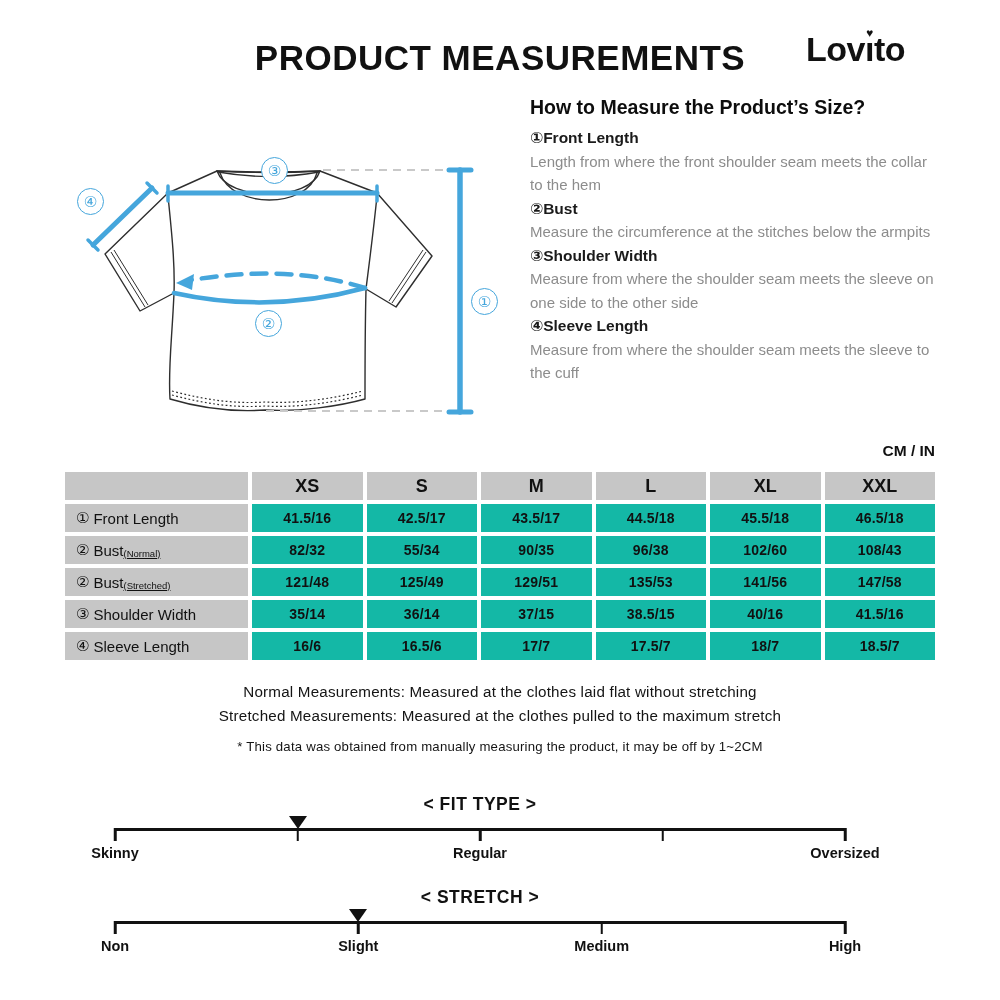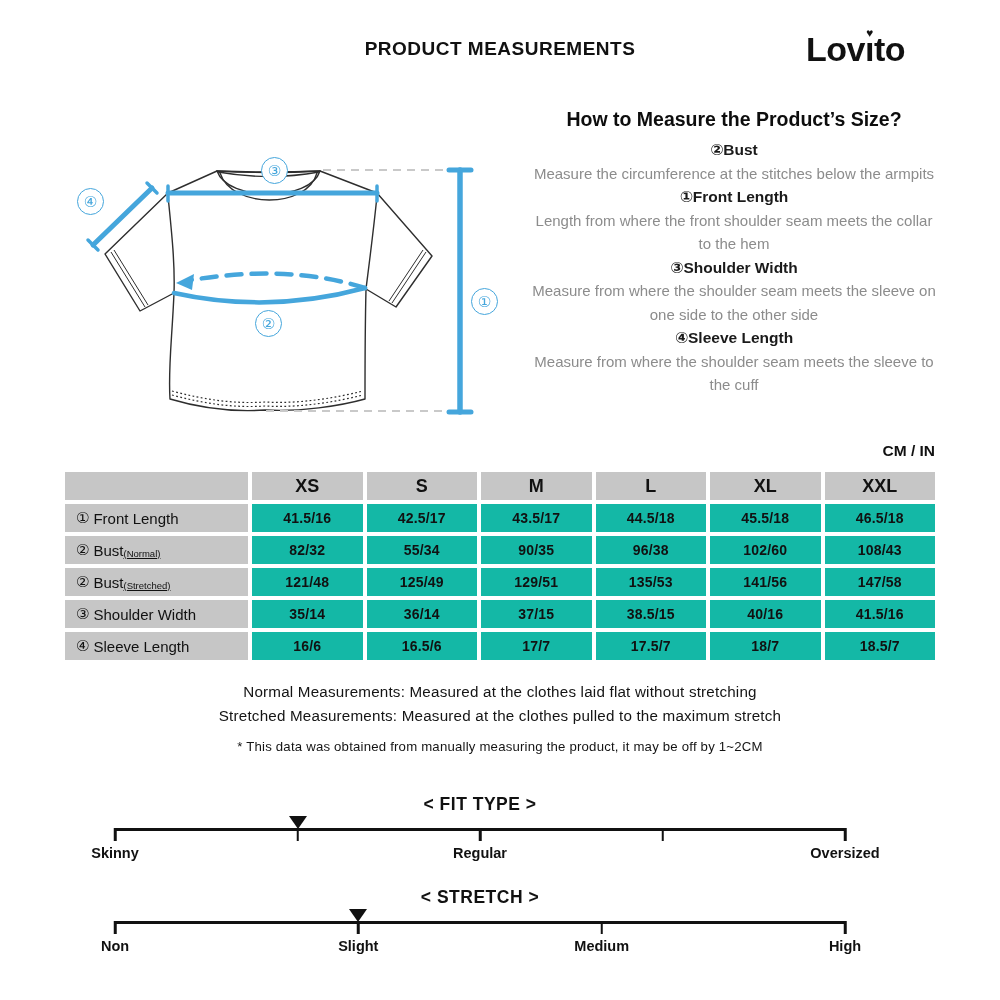--- a/index.html
+++ b/index.html
@@ -1,33 +1,33 @@
 <!DOCTYPE html>
 <html><head>
 <meta charset="utf-8">
 <style>
   html,body{margin:0;padding:0;width:1000px;height:1000px;background:#fff;overflow:hidden;}
   body{font-family:"Liberation Sans","DejaVu Sans",sans-serif;color:#111;position:relative;}
 
   
   .main-title{position:absolute;top:38px;left:0;width:100%;text-align:center;
-    font-size:19px;font-weight:800;letter-spacing:.5px;}
+    font-size:35px;font-weight:800;letter-spacing:.5px;}
   .brand{position:absolute;top:30px;left:806px;font-size:34px;font-weight:800;letter-spacing:-.5px;}
   .brand .iwrap{position:relative;display:inline-block;}
   .brand .heart{position:absolute;top:-3px;left:50%;transform:translateX(-50%);font-size:12px;line-height:12px;}
 
   
   .diagram{position:absolute;left:60px;top:140px;width:460px;height:300px;}
   .diagram svg{position:absolute;left:0;top:0;}
   .callout{position:absolute;width:25px;height:25px;border:1.5px solid #45a6dc;border-radius:50%;
     background:#fff;color:#45a6dc;display:flex;align-items:center;justify-content:center;
     font-size:15px;line-height:1;}
 
   
-  .howto{position:absolute;left:530px;top:108px;width:408px;text-align:center;}
+  .howto{position:absolute;left:530px;top:96px;width:408px;}
   .howto h2{margin:0 0 7px 0;font-size:19.5px;font-weight:700;color:#0d0d0d;}
   .hlabel{font-size:15.5px;font-weight:700;line-height:23.5px;color:#1a1a1a;}
   .hdesc{font-size:15px;line-height:23.5px;color:#8c8c8c;font-weight:400;}
 
   
   .unit{position:absolute;top:442px;right:65px;font-size:15.5px;font-weight:700;}
   .tbl{position:absolute;left:65px;top:472px;width:870px;display:grid;
     grid-template-columns:183px repeat(6,1fr);gap:4px;}
   .cell{height:28px;display:flex;align-items:center;justify-content:center;}
   .head{background:#c6c6c6;font-weight:700;font-size:18px;}
@@ -111,26 +111,26 @@
   </svg>
   <span class="callout" style="left:411px;top:148px">①</span>
   <span class="callout" style="left:195px;top:170px">②</span>
   <span class="callout" style="left:201px;top:17px">③</span>
   <span class="callout" style="left:17px;top:48px">④</span>
 </div>
 
 <div class="howto">
   <h2>How to Measure the Product’s Size?</h2>
   <div class="hitem">
+    <div class="hlabel"><span>①</span><span>Front Length</span></div>
+    <div class="hdesc">Length from where the front shoulder seam meets the collar to the hem</div>
+  </div>
+  <div class="hitem">
     <div class="hlabel"><span>②</span><span>Bust</span></div>
     <div class="hdesc">Measure the circumference at the stitches below the armpits</div>
-  </div>
-  <div class="hitem">
-    <div class="hlabel"><span>①</span><span>Front Length</span></div>
-    <div class="hdesc">Length from where the front shoulder seam meets the collar to the hem</div>
   </div>
   <div class="hitem">
     <div class="hlabel"><span>③</span><span>Shoulder Width</span></div>
     <div class="hdesc">Measure from where the shoulder seam meets the sleeve on one side to the other side</div>
   </div>
   <div class="hitem">
     <div class="hlabel"><span>④</span><span>Sleeve Length</span></div>
     <div class="hdesc">Measure from where the shoulder seam meets the sleeve to the cuff</div>
   </div>
 </div>

